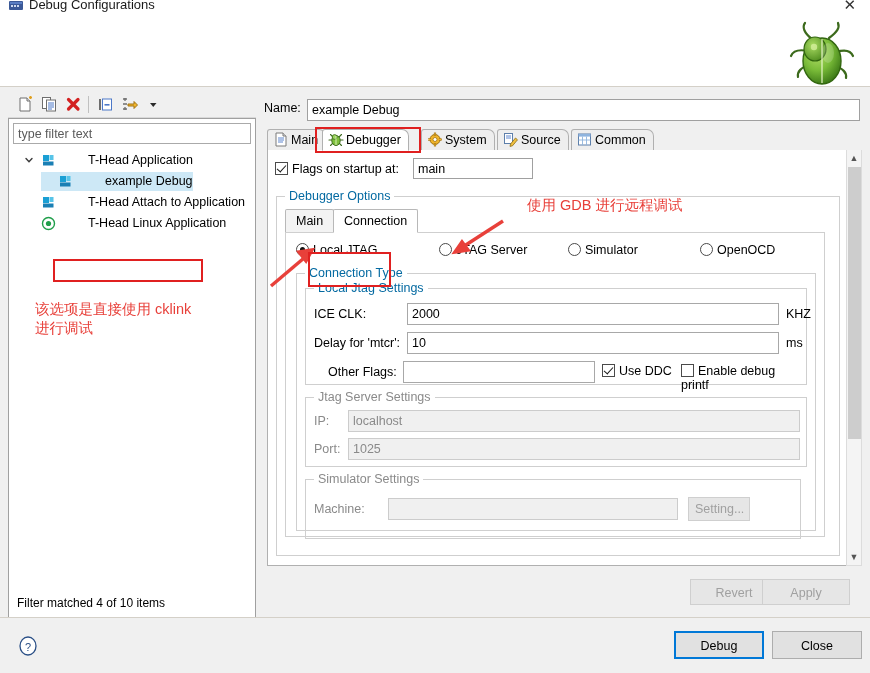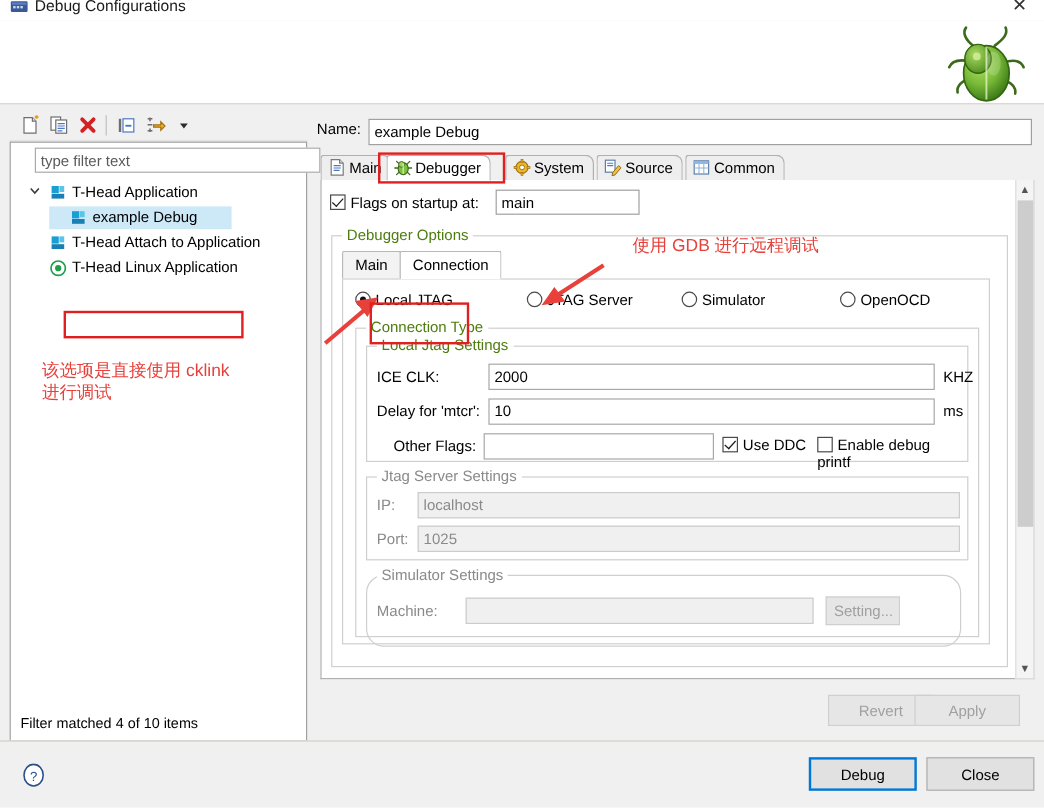--- a/index.html
+++ b/index.html
@@ -68,34 +68,34 @@
     position: absolute; top: 5px; width: 1px; height: 17px; background: #c0c0c0;
   }
   .tree-box {
     position: absolute; left: 0; top: 27px; width: 248px; height: 500px;
     background: #fff; border: 1px solid #a0a0a0;
   }
   .filter-input {
     position: absolute; left: 4px; top: 4px; width: 238px; height: 21px;
     border: 1px solid #aaa; background: #fff;
     font-family: "Liberation Sans", sans-serif; font-size: 12.5px;
-    padding: 0 4px; color: #333; margin-left: 16px;
+    padding: 0 4px; color: #333;
   }
   .filter-input::placeholder { color: #5a5a5a; opacity: 1; }
   .tree { position: absolute; left: 0; top: 31px; width: 246px; }
   .tnode {
     position: relative; height: 21px; line-height: 21px;
     white-space: nowrap; font-size: 12.5px;
   }
   .tnode .twist {
     position: absolute; left: 14px; top: 0; width: 12px; text-align: center;
     color: #444; font-size: 10px;
   }
   .tnode .ticon { position: absolute; top: 3px; width: 15px; height: 15px; }
-  .tnode .tlabel { position: absolute; top: 0; }
+  .tnode .tlabel { position: absolute; top: 0; margin-left: 28px; }
   .tnode.sel .selbg {
     position: absolute; left: 32px; top: 1px; width: 152px; height: 19px;
     background: #cde8f6;
   }
   .redbox-tree {
     position: absolute; left: 45px; top: 168px; width: 150px; height: 23px;
     border: 2px solid #e02020;
   }
   .filter-status {
     position: absolute; left: 8px; bottom: 7px;
@@ -158,21 +158,21 @@
     position: absolute; left: 145px; top: 8px; width: 120px; height: 21px;
     border: 1px solid #a0a0a0; background: #fff;
     font-family: "Liberation Sans", sans-serif; font-size: 12.5px;
     padding: 0 4px;
   }
 
   
   .group { position: absolute; border: 1px solid #cfcfcf; }
   .group > .glabel {
     position: absolute; top: -8px; left: 8px; background: #fff;
-    padding: 0 4px; font-size: 12.5px; color: #4d7c0f; white-space: nowrap;
+    padding: 0 4px; font-size: 12.5px; color: #0369a1; white-space: nowrap;
   }
   .group.dim > .glabel { color: #8a8a8a; }
 
   
   .itabstrip { position: absolute; left: 8px; top: 12px; height: 24px; }
   .itab {
     position: absolute; top: 0; height: 24px; line-height: 23px;
     border: 1px solid #b8b8b8; border-bottom: none;
     border-radius: 2px 2px 0 0;
     background: #f3f3f3; padding: 0 10px;
@@ -568,21 +568,21 @@
               <div class="group dim" style="left:8px; top:123px; width:502px; height:70px;">
                 <span class="glabel">Jtag Server Settings</span>
 
                 <span class="fld-label dim" style="left:8px; top:16px;">IP:</span>
                 <input class="txt dim" style="left: 42px; top: 12px; width: 452px;" type="text" disabled="" value="localhost">
 
                 <span class="fld-label dim" style="left:8px; top:44px;">Port:</span>
                 <input class="txt dim" style="left: 42px; top: 40px; width: 452px;" type="text" disabled="" value="1025">
               </div>
 
-              <div class="group dim" style="left:8px; top:205px; width:496px; height:60px;border-radius:15px;">
+              <div class="group dim" style="left:8px; top:205px; width:496px; height:60px;">
                 <span class="glabel">Simulator Settings</span>
 
                 <span class="fld-label dim" style="left:8px; top:22px;">Machine:</span>
                 <input class="txt dim" style="left: 82px; top: 18px; width: 290px;" type="text" disabled="" value="">
                 <button class="btn dim" style="position:absolute; left:382px; top:17px; width:62px; height:24px;">Setting...</button>
               </div>
 
             </div>
           </div>
         </div>

